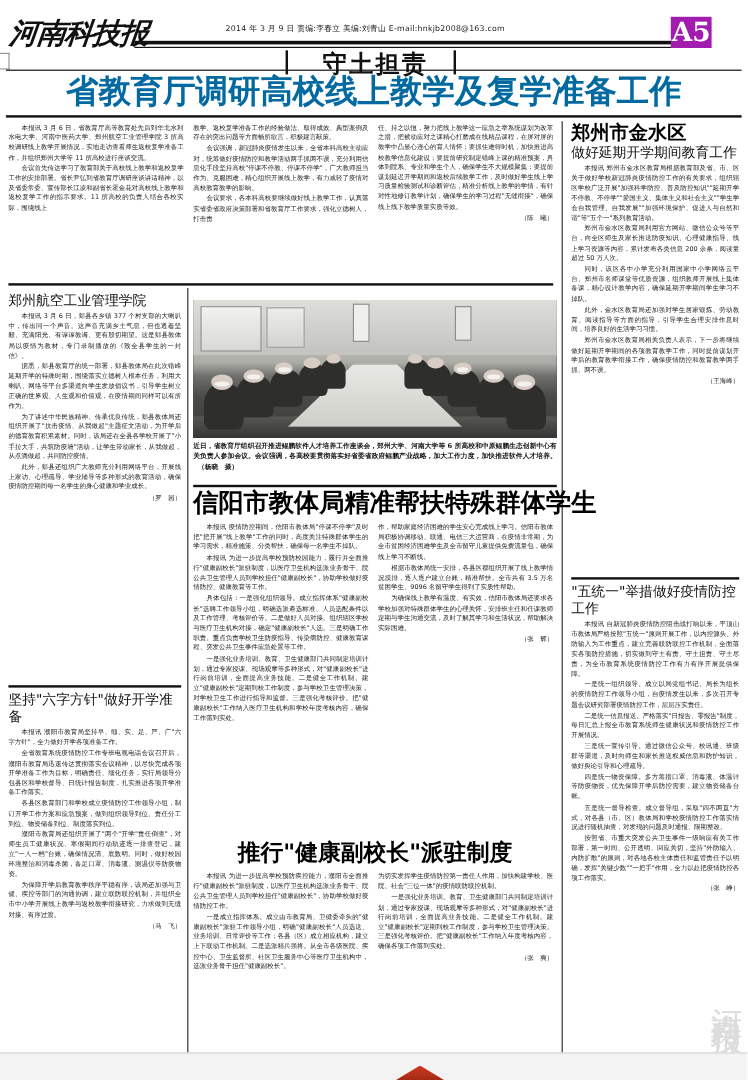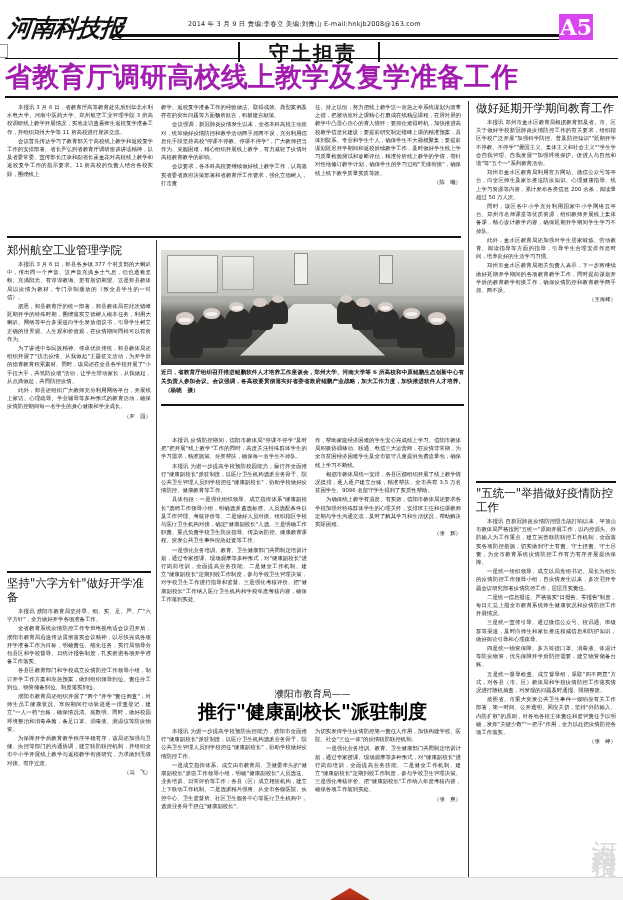--- a/index.html
+++ b/index.html
@@ -13,29 +13,29 @@
   .logo{position:absolute;left:8px;top:8px;font-family:"DejaVu Serif","Liberation Serif",serif;
         font-weight:700;font-size:24px;letter-spacing:-1px;color:#111;
         font-style:italic;transform:skewX(-6deg);white-space:nowrap;}
   .mast-meta{position:absolute;left:188px;top:16px;font-size:6.5px;color:#222;white-space:nowrap;letter-spacing:.2px;}
   .mast-rule{position:absolute;left:112px;top:30px;width:448px;height:3px;background:#111;}
   .mast-rule2{position:absolute;left:112px;top:35px;width:448px;height:1px;background:#111;}
   .section-title{position:absolute;left:248px;top:36px;width:130px;text-align:center;
         font-family:"DejaVu Serif","Liberation Serif",serif;font-weight:700;font-size:20px;color:#111;letter-spacing:2px;}
   .sep-l{position:absolute;left:238px;top:38px;width:2px;height:20px;background:#111;}
   .sep-r{position:absolute;left:378px;top:38px;width:2px;height:20px;background:#111;}
-  .pagebadge{position:absolute;left:559px;top:10px;width:34px;height:26px;background:#d946ef;
+  .pagebadge{position:absolute;left:559px;top:10px;width:34px;height:26px;background:#a21caf;
         color:#fff;font-family:"DejaVu Serif","Liberation Serif",serif;font-weight:700;font-size:22px;
         line-height:26px;text-align:center;}
 
   
   .hl-rule-top{position:absolute;left:5px;top:58px;width:613px;height:1px;background:#111;}
-  .main-head{position:absolute;left:5px;top:61px;width:613px;text-align:left;
+  .main-head{position:absolute;left:5px;top:61px;width:613px;text-align:center;
         font-family:"DejaVu Sans","Liberation Sans",sans-serif;font-weight:700;
-        font-size:27px;line-height:32px;letter-spacing:0px;color:#a21caf;white-space:nowrap;}
+        font-size:27px;line-height:32px;letter-spacing:0px;color:#0369a1;white-space:nowrap;}
   .hl-rule-bot{position:absolute;left:5px;top:96px;width:613px;height:2px;background:#111;}
 
   
   .col{position:absolute;font-size:5.4px;line-height:8.2px;text-align:justify;color:#1a1a1a;
        font-family:"DejaVu Sans","Liberation Sans",sans-serif;}
   .col p{margin:0 0 1px 0;text-indent:11px;}
   .col p.noind{text-indent:0;}
   .byline{text-align:right;}
 
   .vrule{position:absolute;width:1px;background:#333;}
@@ -117,20 +117,21 @@
     <p>会议要求，各本科高校要继续做好线上教学工作，认真落实省委省政府决策部署和省教育厅工作要求，强化立德树人，打击责</p>
   </div>
   <div class="col" style="left:315px;top:103px;width:146px;">
     <p class="noind">任、持之以恒，努力把线上教学这一应急之举系统谋划为改革之措，把被动应对之课精心打磨成在线精品课程，在屏对屏的教学中凸显心连心的育人情怀；要抓住难得时机，加快推进高校教学信息化建设；要提前研究制定错峰上课的精准预案，具体到院系、专业和学生个人，确保学生不大规模聚集；要提前谋划延迟开学期间和返校后续教学工作，及时做好学生线上学习质量检验测试和诊断评估，精准分析线上教学的学情，有针对性地修订教学计划，确保学生的学习过程"无缝衔接"，确保线上线下教学质量实质等效。</p>
     <p class="byline noind">（陈　曦）</p>
   </div>
 
   <div class="vrule" style="left:468px;top:101px;height:794px;"></div>
 
   <div style="position:absolute;left:476px;top:101px;width:140px;">
+    <div class="sub-kicker">郑州市金水区</div>
     <div class="sub-title">做好延期开学期间教育工作</div>
     <div class="col" style="position:relative;left:0;top:3px;width:140px;">
       <p>本报讯   郑州市金水区教育局根据教育部及省、市、区关于做好学校新冠肺炎疫情防控工作的有关要求，组织辖区学校广泛开展"加强科学防控、普及防控知识""延期开学不停教、不停学""爱国主义、集体主义和社会主义""学生学会自我管理、自我发展""加强环境保护、促进人与自然和谐"等"五个一"系列教育活动。</p>
       <p>郑州市金水区教育局利用官方网站、微信公众号等平台，向全区师生及家长推送防疫知识、心理健康指导、线上学习资源等内容，累计发布各类信息 200 余条，阅读量超过 50 万人次。</p>
       <p>同时，该区各中小学充分利用国家中小学网络云平台、郑州市名师课堂等优质资源，组织教师开展线上集体备课，精心设计教学内容，确保延期开学期间学生学习不掉队。</p>
       <p>此外，金水区教育局还加强对学生居家锻炼、劳动教育、阅读指导等方面的指导，引导学生合理安排作息时间，培养良好的生活学习习惯。</p>
       <p>郑州市金水区教育局相关负责人表示，下一步将继续做好延期开学期间的各项教育教学工作，同时提前谋划开学后的教育教学衔接工作，确保疫情防控和教育教学两手抓、两不误。</p>
       <p class="byline noind">（王海峰）</p>
     </div>
   </div>
@@ -227,35 +228,35 @@
     <div class="ppl" style="left:58%;top:43%;width:7%;height:21%;"></div>
     <div class="head" style="left:59%;top:39%;width:4%;height:7%;"></div>
   </div>
 
   <div class="caption" style="left:161px;top:368px;width:303px;">
     <span>近日，省教育厅组织召开推进鲲鹏软件人才培养工作座谈会，郑州大学、河南大学等 6 所高校和中原鲲鹏生态创新中心有关负责人参加会议。会议强调，各高校要贯彻落实好省委省政府鲲鹏产业战略，加大工作力度，加快推进软件人才培养。</span>
     <span style="margin-left:4px;">（杨晓　摄）</span>
   </div>
 
   <div class="hrule-thick" style="left:161px;top:404px;width:303px;"></div>
+  <div class="center-head" style="position:absolute;left:161px;top:407px;width:303px;">信阳市教体局精准帮扶特殊群体学生</div>
 
   <div class="col" style="left:161px;top:436px;width:146px;">
     <p>本报讯   疫情防控期间，信阳市教体局"停课不停学"及时把"把开展"线上教学"工作的同时，高度关注特殊群体学生的学习需求，精准施策、分类帮扶，确保每一名学生不掉队。</p>
     <p>本报讯   为进一步提高学校预防校园能力，履行并全面推行"健康副校长"派驻制度，以医疗卫生机构选派业务骨干、院公共卫生管理人员到学校担任"健康副校长"，协助学校做好疫情防控、健康教育等工作。</p>
     <p>具体包括：一是强化组织领导。成立指挥体系"健康副校长"选聘工作领导小组，明确选派遴选标准、人员选配条件以及工作管理、考核评价等。二是做好人员对接。组织辖区学校与医疗卫生机构对接，确定"健康副校长"人选。三是明确工作职责。重点负责学校卫生防疫指导、传染病防控、健康教育课程、突发公共卫生事件应急处置等工作。</p>
     <p>一是强化业务培训。教育、卫生健康部门共同制定培训计划，通过专家授课、现场观摩等多种形式，对"健康副校长"进行岗前培训，全面提高业务技能。二是健全工作机制。建立"健康副校长"定期到校工作制度，参与学校卫生管理决策，对学校卫生工作进行指导和监督。三是强化考核评价。把"健康副校长"工作纳入医疗卫生机构和学校年度考核内容，确保工作落到实处。</p>
   </div>
   <div class="col" style="left:315px;top:436px;width:146px;">
     <p class="noind">作，帮助家庭经济困难的学生安心完成线上学习。信阳市教体局积极协调移动、联通、电信三大运营商，在疫情非常期，为全市贫困经济困难学生及全市留守儿童提供免费流量包，确保线上学习不断线。</p>
     <p>根据市教体局统一安排，各县区都组织开展了线上教学情况摸排，逐人逐户建立台账，精准帮扶。全市共有 3.5 万名贫困学生、9096 名留守学生得到了实质性帮助。</p>
     <p>为确保线上教学有温度、有实效，信阳市教体局还要求各学校加强对特殊群体学生的心理关怀，安排班主任和任课教师定期与学生沟通交流，及时了解其学习和生活状况，帮助解决实际困难。</p>
     <p class="byline noind">（张　辉）</p>
   </div>
 
-  <div class="center-kicker" style="position:absolute;left:161px;top:688px;width:303px;">濮阳市教育局——</div>
   <div class="center-head" style="position:absolute;left:161px;top:699px;width:303px;font-size:19px;">推行"健康副校长"派驻制度</div>
 
   <div class="col" style="left:161px;top:727px;width:146px;">
     <p>本报讯   为进一步提高学校预防疾控能力，濮阳市全面推行"健康副校长"派驻制度，以医疗卫生机构选派业务骨干、院公共卫生管理人员到学校担任"健康副校长"，协助学校做好疫情防控工作。</p>
     <p>一是成立指挥体系。成立由市教育局、卫健委牵头的"健康副校长"派驻工作领导小组，明确"健康副校长"人员选送、业务培训、日常评价等工作；各县（区）成立相应机构，建立上下联动工作机制。二是选派精兵强将。从全市各级医院、疾控中心、卫生监督所、社区卫生服务中心等医疗卫生机构中，选派业务骨干担任"健康副校长"。</p>
   </div>
   <div class="col" style="left:315px;top:727px;width:146px;">
     <p class="noind">为切实发挥学生疫情防控第一责任人作用，加快构建学校、医院、社会"三位一体"的疫情联防联控机制。</p>
     <p>一是强化业务培训。教育、卫生健康部门共同制定培训计划，通过专家授课、现场观摩等多种形式，对"健康副校长"进行岗前培训，全面提高业务技能。二是健全工作机制。建立"健康副校长"定期到校工作制度，参与学校卫生管理决策。三是强化考核评价。把"健康副校长"工作纳入年度考核内容，确保各项工作落到实处。</p>
     <p class="byline noind">（张　爽）</p>

